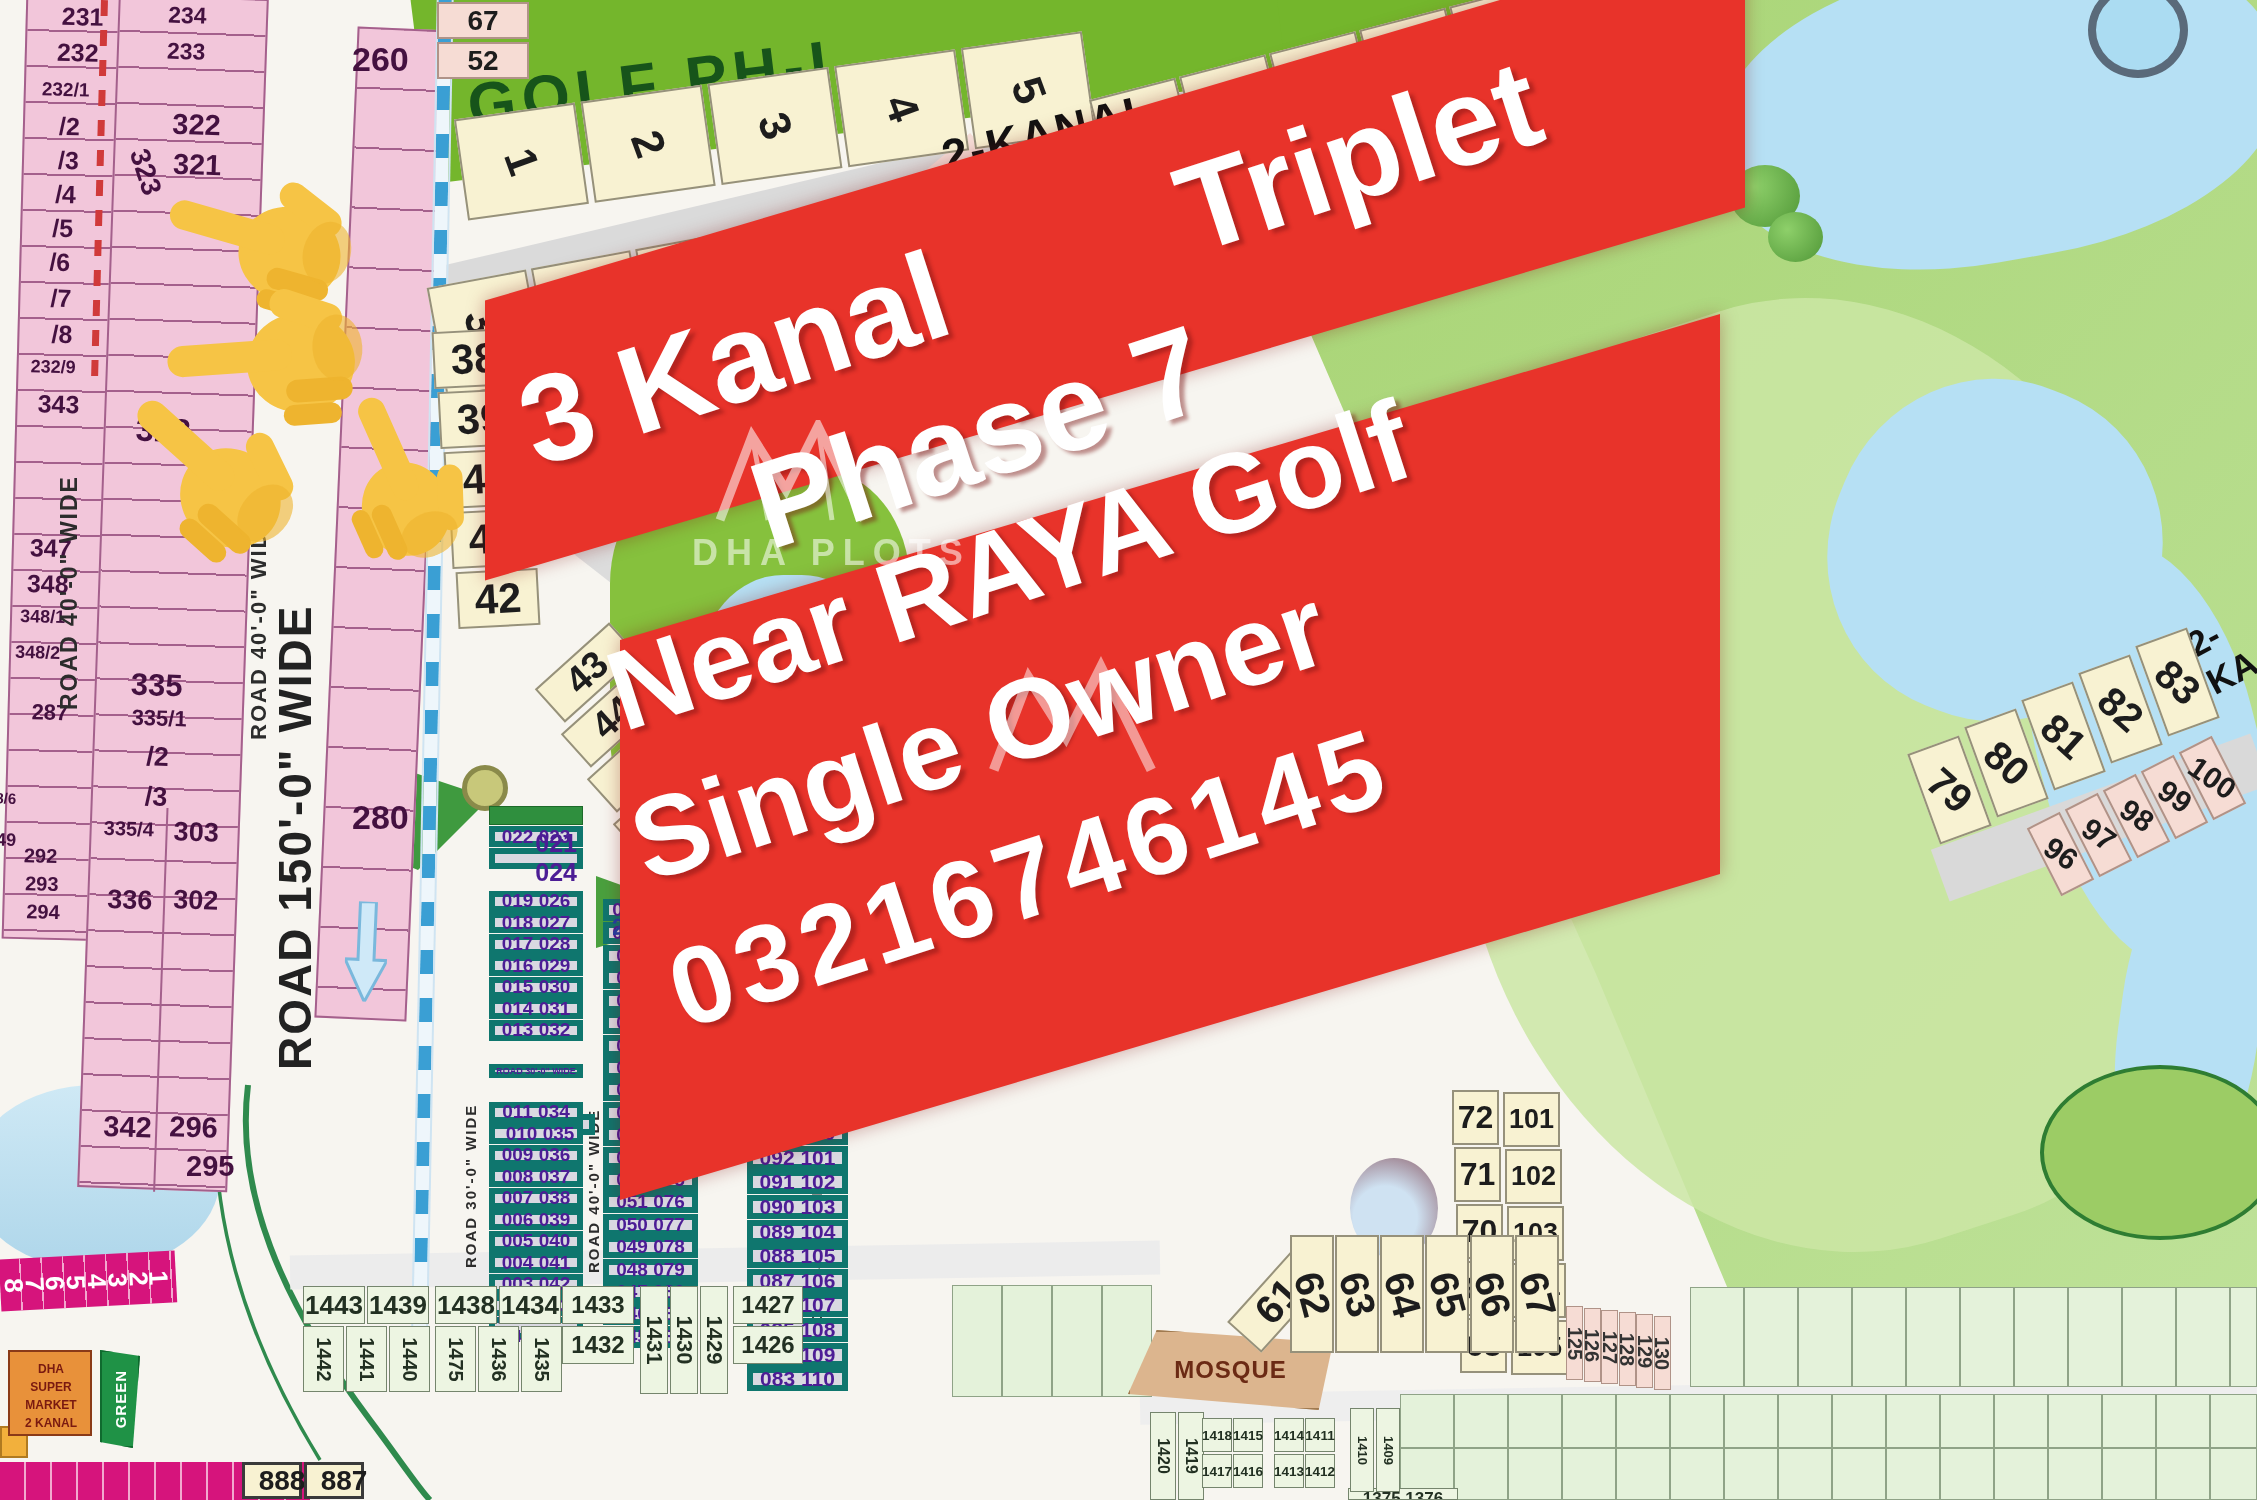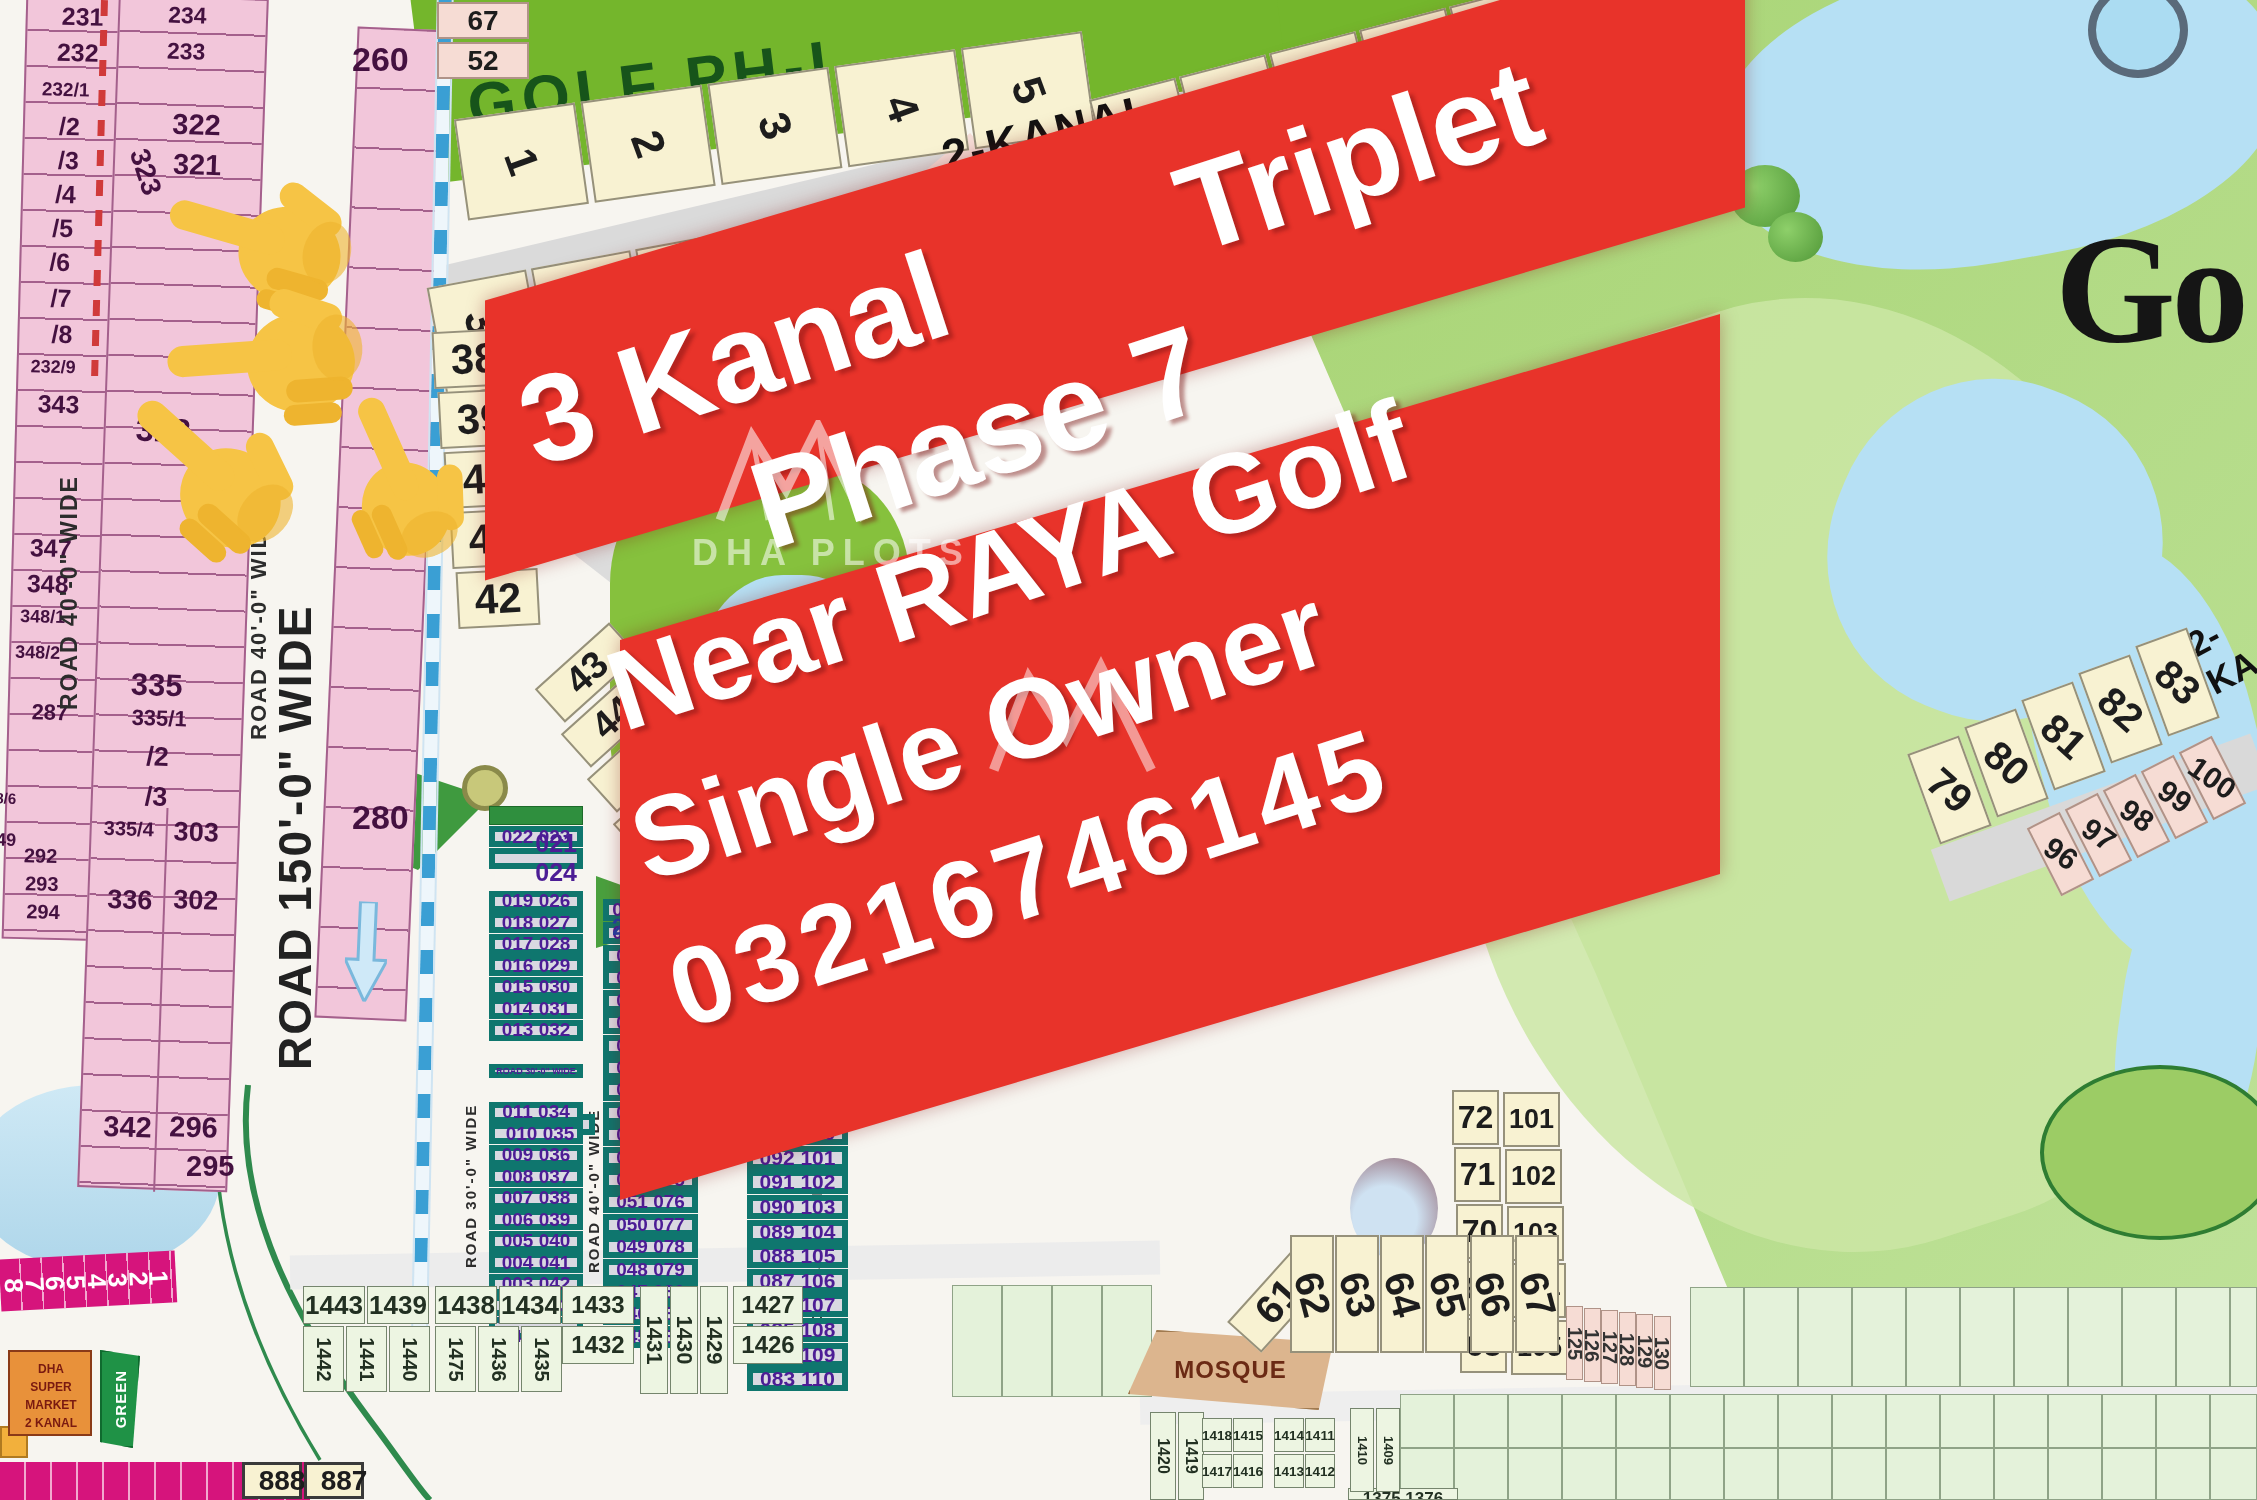--- a/index.html
+++ b/index.html
@@ -50,22 +50,20 @@
   <div class="abs" style="left:2088px;top:-18px;width:100px;height:96px;border-radius:50%;z-index:5;
               background:#abdcf2;border:8px solid #5a6a7a;"></div>
   <div class="abs" style="left:1350px;top:1158px;width:88px;height:100px;border-radius:50%;z-index:5;
               background:radial-gradient(circle at 40% 60%,#cfe2f2 40%,#8a5a66);"></div>
   <div class="abs tree" style="left:1730px;top:165px;width:70px;height:62px;z-index:6;"></div>
   <div class="abs tree" style="left:1768px;top:212px;width:55px;height:50px;z-index:6;"></div>
   <div class="abs tree" style="left:1300px;top:60px;width:46px;height:42px;z-index:6;"></div>
   <div class="abs tree" style="left:1338px;top:95px;width:40px;height:36px;z-index:6;"></div>
   <div class="abs" style="left:2040px;top:1065px;width:240px;height:175px;border-radius:50%;z-index:5;
               background:#9ccc65;border:4px solid #2e7d32;"></div>
-  <div class="abs" style="left:2055px;top:200px;z-index:7;font-family:'Liberation Serif',serif;
-              font-weight:700;font-size:155px;color:#151515;letter-spacing:-4px;">Go</div>
 
   <div class="abs" style="left:418px;top:-64px;width:860px;height:196px;background:#74b62c;transform:rotate(-7deg);z-index:4;">
     <div class="abs" style="left:44px;top:88px;font-weight:800;font-size:62px;color:#17541a;letter-spacing:6px;">GOLF PH-I</div>
   </div>
   <div class="abs" style="left:1270px;top:-30px;width:260px;height:120px;background:#74b62c;transform:rotate(-10deg);z-index:3;"></div>
 
   <div class="abs" style="left:430px;top:118px;width:1290px;height:44px;background:#dadada;transform:rotate(-13.2deg);z-index:2;"></div>
   <div class="abs" style="left:690px;top:200px;width:640px;height:42px;background:#dadada;transform:rotate(-13deg);z-index:2;"></div>
   <div class="abs" style="left:480px;top:620px;width:560px;height:70px;background:#dcdcdc;transform:rotate(38deg);z-index:2;"></div>
   <div class="abs" style="left:290px;top:1248px;width:870px;height:34px;background:#ececec;transform:rotate(-1deg);z-index:8;"></div>

